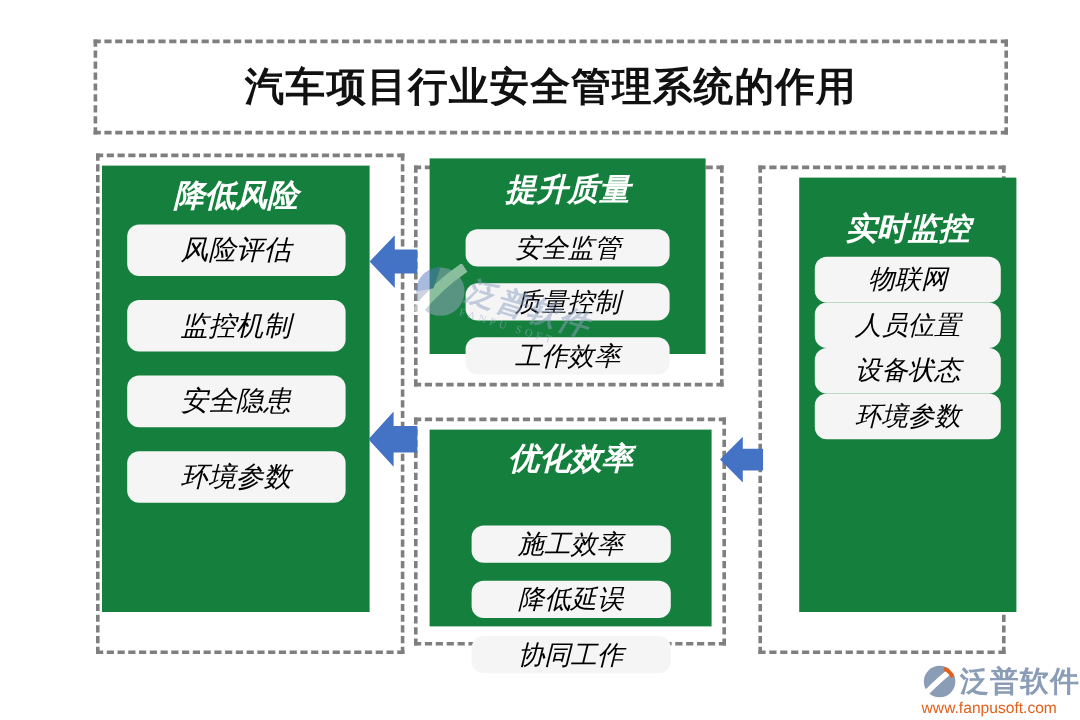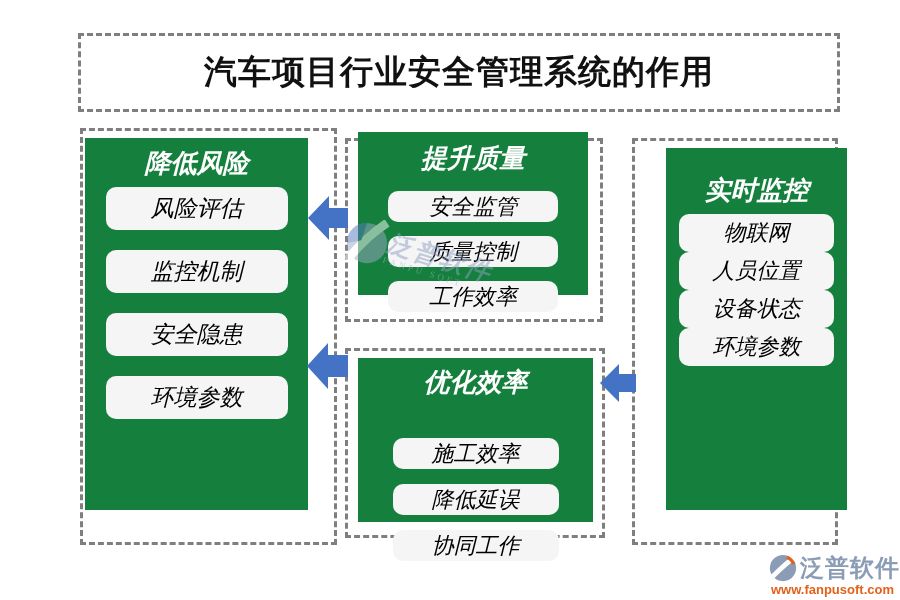--- a/index.html
+++ b/index.html
@@ -68,21 +68,21 @@
   
   .footer-logo{
     position:absolute;left:768px;top:552px;width:126px;height:44px;
     font-family:"Liberation Sans","DejaVu Sans",sans-serif;
   }
   .footer-row{display:flex;align-items:center;gap:2px;}
   .footer-brand{
     font-size:24px;font-weight:bold;color:#8B9CB6;letter-spacing:1px;white-space:nowrap;
   }
   .footer-url{
-    font-size:13px;font-weight:bold;color:#E2611B;margin-top:-2px;text-align:right;
+    font-size:13px;font-weight:normal;color:#E2611B;margin-top:-2px;text-align:left;
     text-decoration:none;display:block;white-space:nowrap;
   }
 </style>
 </head>
 <body>
 
 <div class="canvas">
 
   <div class="title-box">
     <div class="title-text">汽车项目行业安全管理系统的作用</div>

